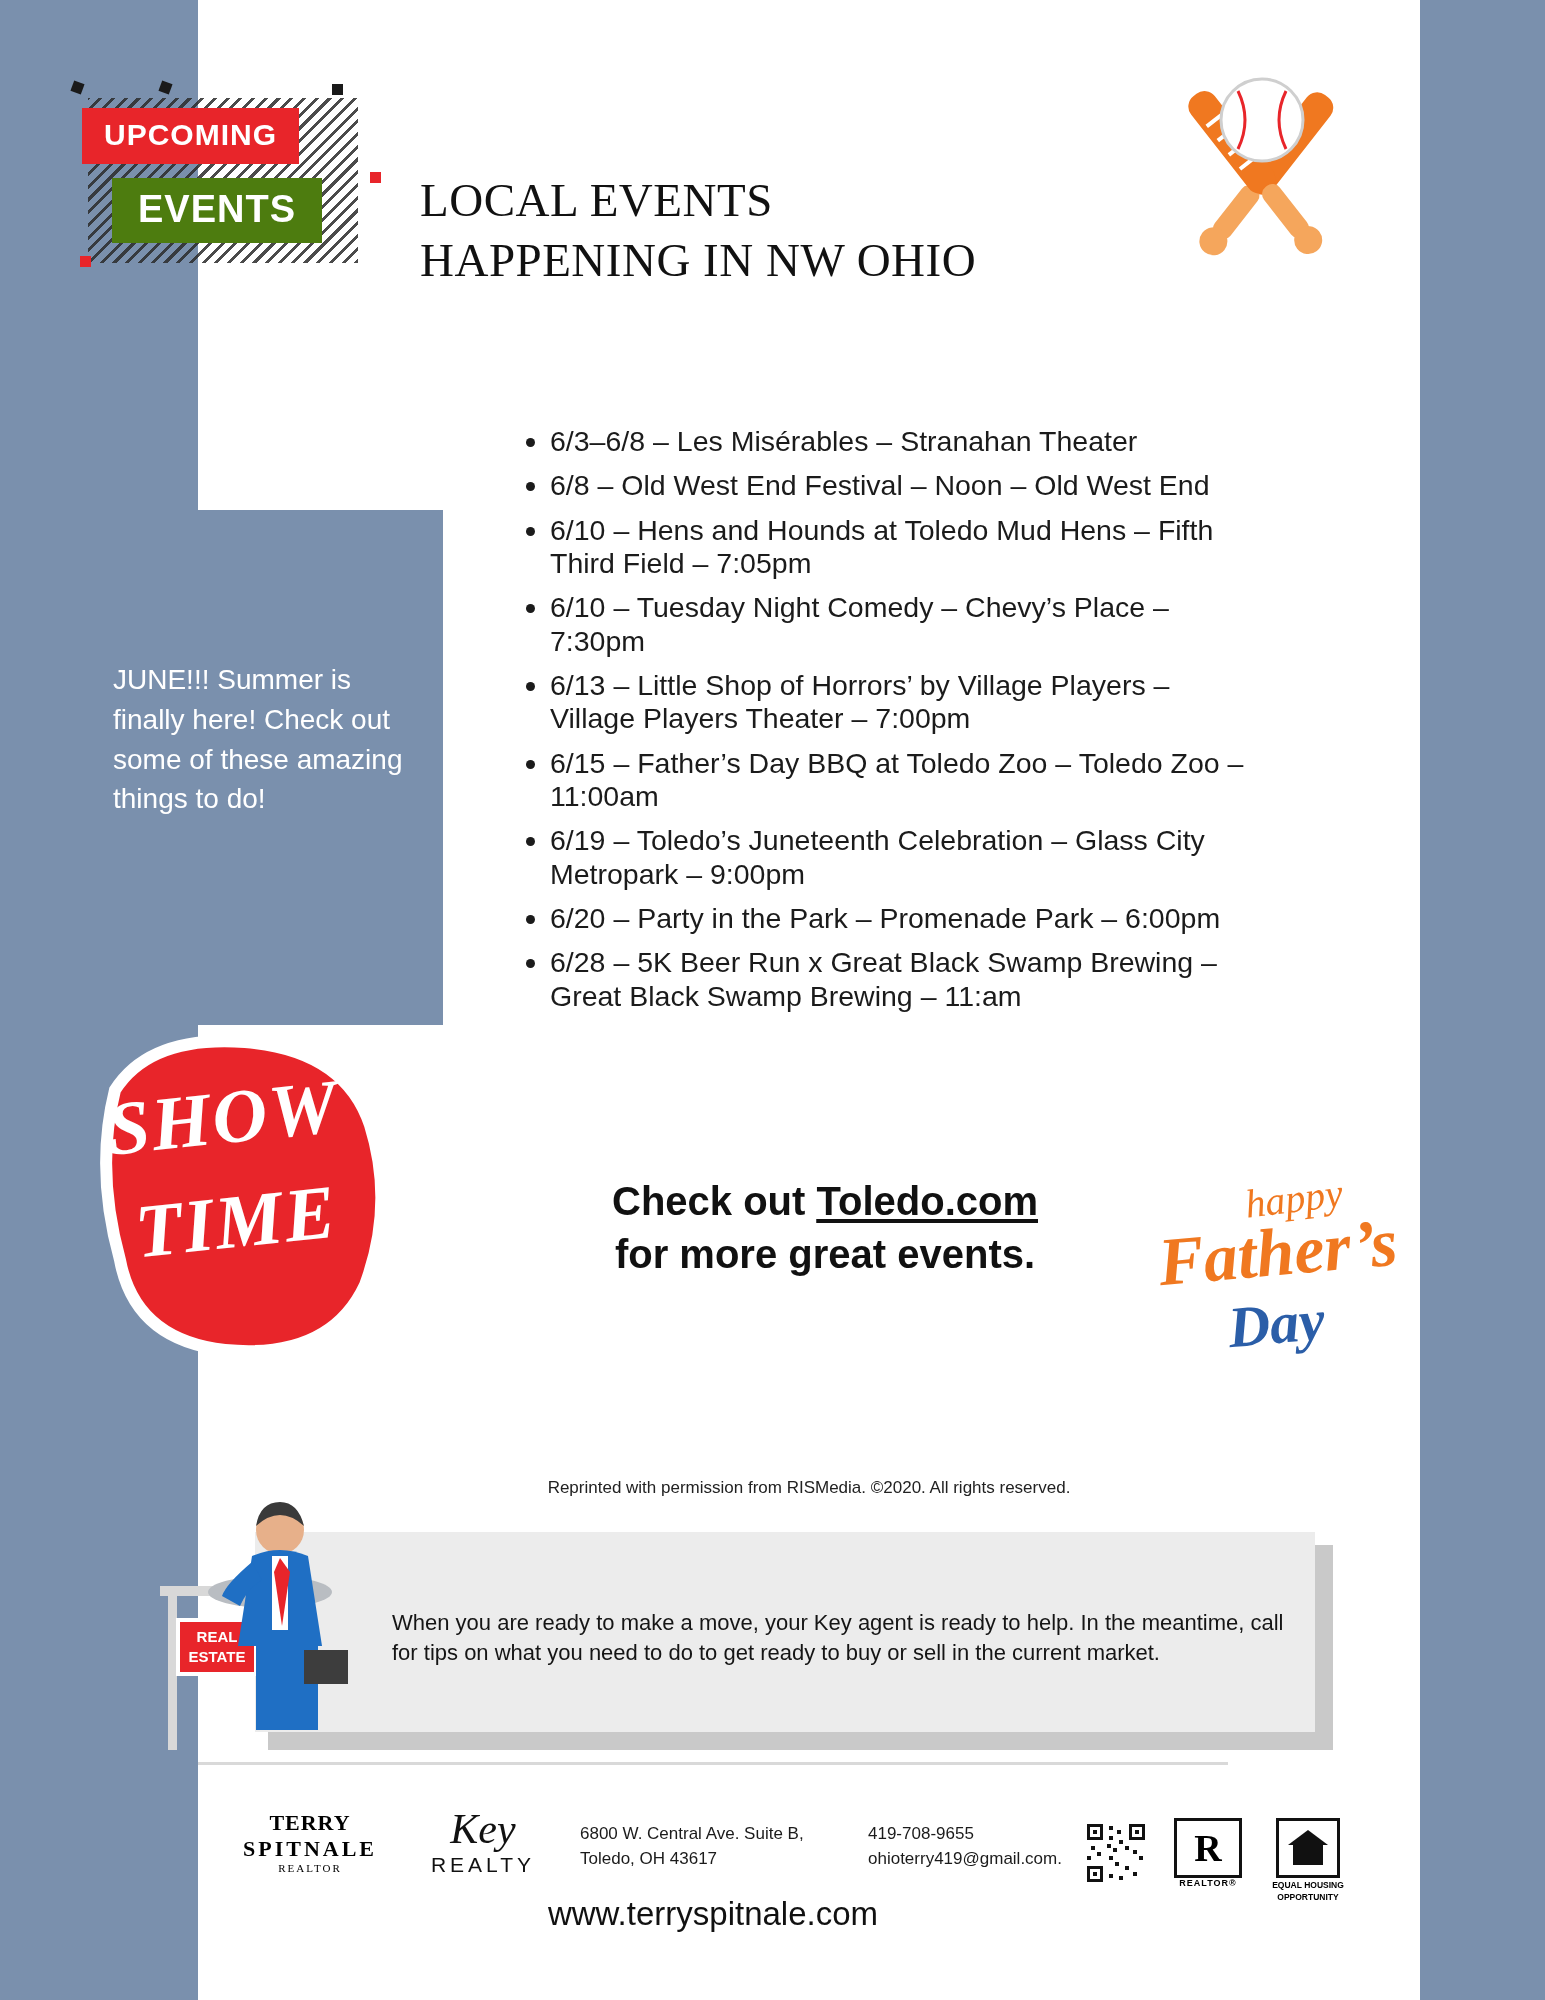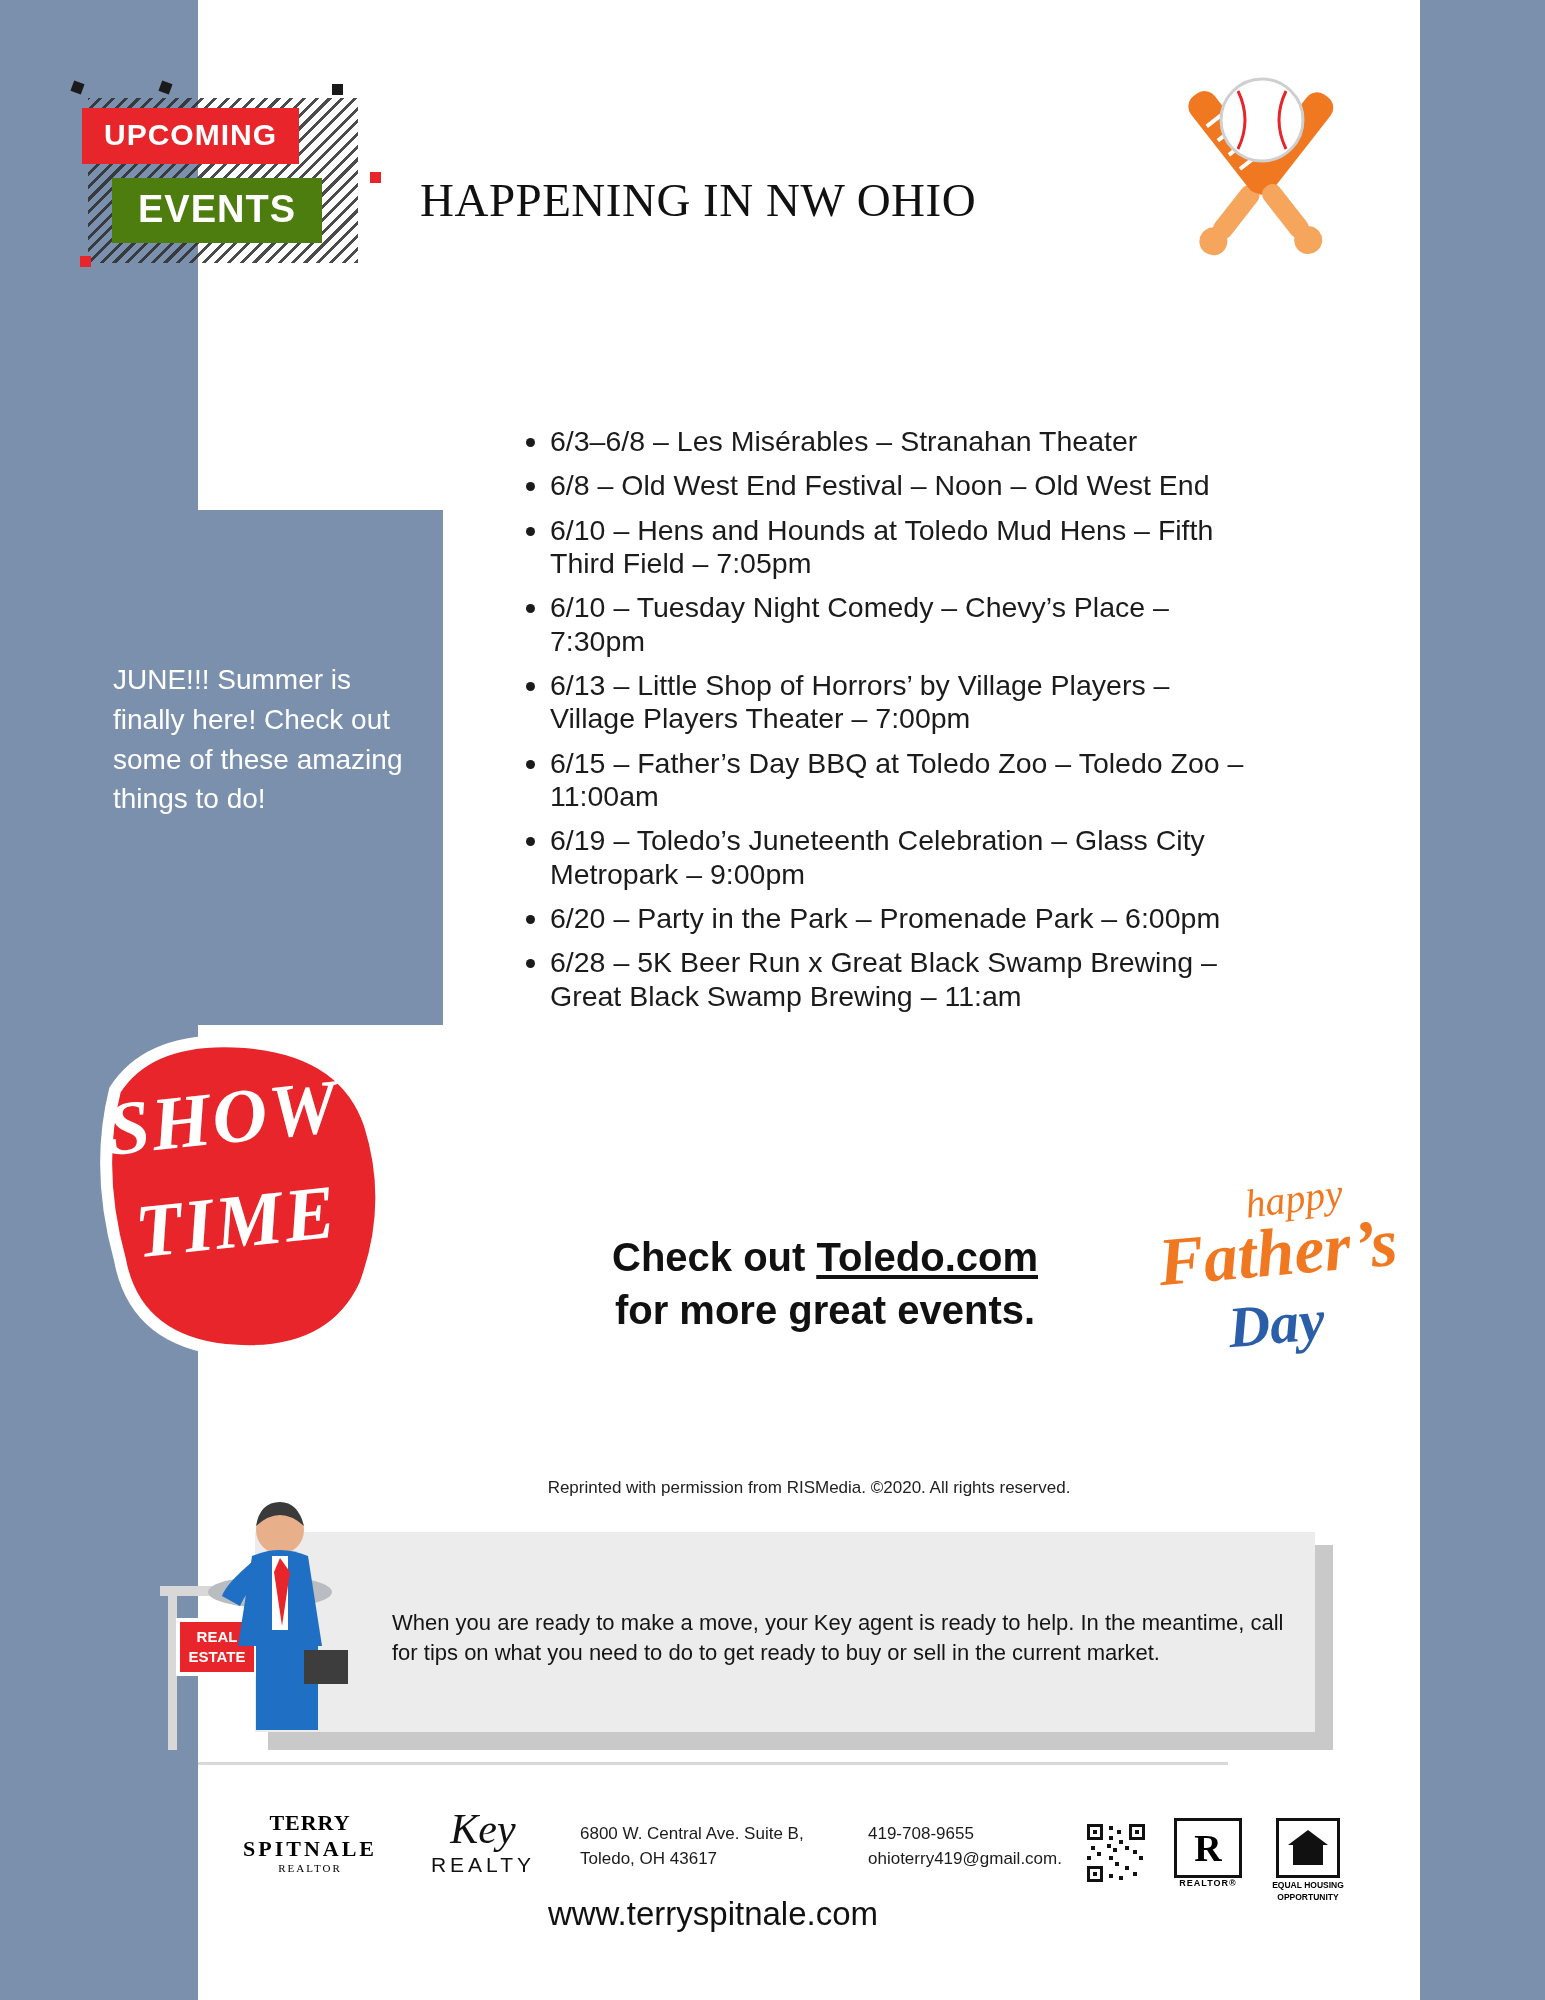--- a/index.html
+++ b/index.html
@@ -154,21 +154,21 @@
   .events li {
     font-size: 28.5px;
     line-height: 1.17;
     color: #1b1b1b;
     margin-bottom: 11px;
   }
 
   
   .cta {
     position: absolute;
-    left: 500px; top: 1231px;
+    left: 500px; top: 1175px;
     width: 650px;
     text-align: center;
     font-size: 40px;
     font-weight: bold;
     color: #111111;
     line-height: 1.32;
   }
   .cta u { text-underline-offset: 4px; }
 
   
@@ -341,20 +341,21 @@
     <div class="sq a"></div>
     <div class="sq b"></div>
     <div class="sq e"></div>
     <div class="sq c"></div>
     <div class="sq d"></div>
     <div class="badge-upcoming">UPCOMING</div>
     <div class="badge-events">EVENTS</div>
   </div>
 
   <div class="title-block">
+    <div class="title-line">LOCAL EVENTS</div>
     <div class="title-line">HAPPENING IN NW OHIO</div>
   </div>
 
   <div class="ball-art">
     <svg width="220" height="230" viewBox="0 0 220 230">
       <g transform="rotate(38 110 115)">
         <rect x="96" y="8" width="30" height="120" rx="13" fill="#f07820"></rect>
         <rect x="101" y="124" width="20" height="62" rx="9" fill="#f5a65c"></rect>
         <circle cx="111" cy="192" r="14" fill="#f5a65c"></circle>
       </g>

